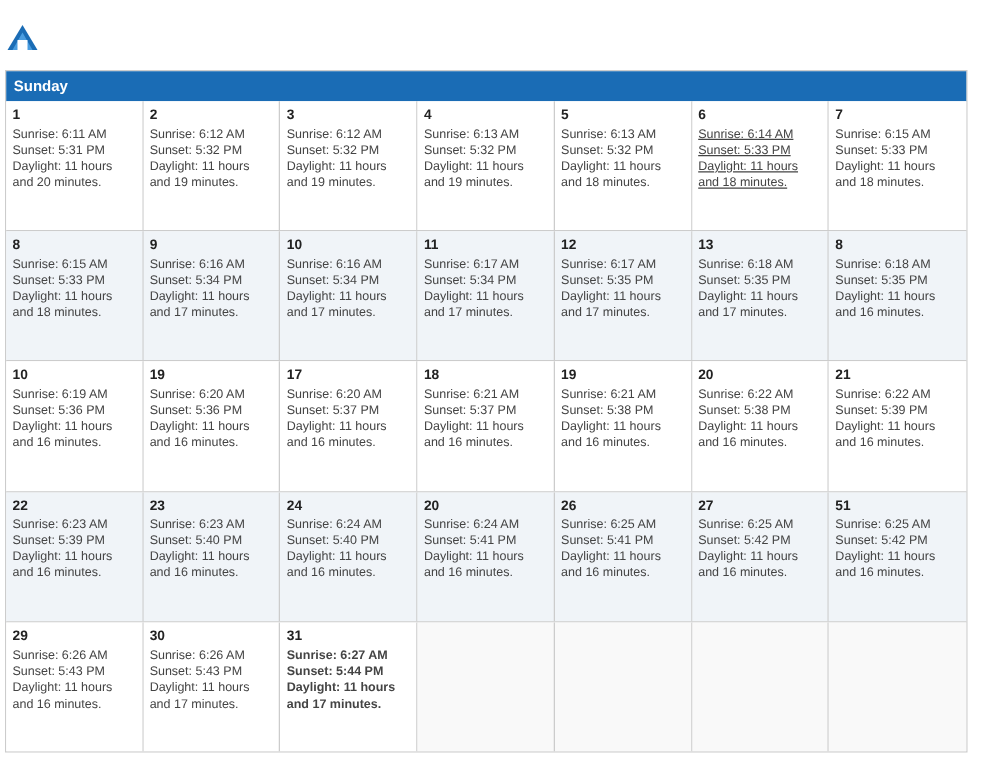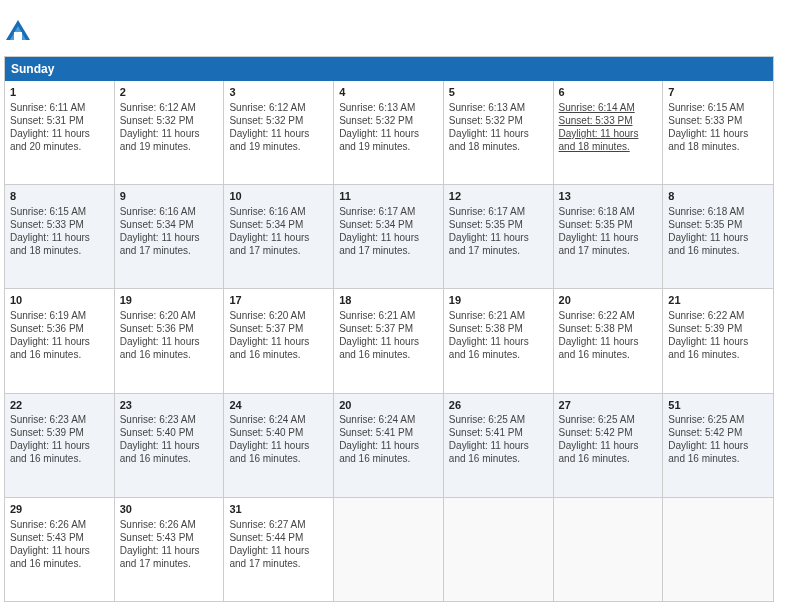--- a/index.html
+++ b/index.html
@@ -351,21 +351,21 @@
           </div>
           <div class="cal-cell">
             <div class="day-num">30</div>
             <div class="day-info" style="white-space: pre-line;">Sunrise: 6:26 AM
 Sunset: 5:43 PM
 Daylight: 11 hours
 and 17 minutes.</div>
           </div>
           <div class="cal-cell">
             <div class="day-num">31</div>
-            <div class="day-info" style="white-space: pre-line;">Sunrise: 6:27 AM
+            <div class="day-info" style="white-space: pre-line; font-weight: bold;">Sunrise: 6:27 AM
 Sunset: 5:44 PM
 Daylight: 11 hours
 and 17 minutes.</div>
           </div>
           <div class="cal-cell empty"></div>
           <div class="cal-cell empty"></div>
           <div class="cal-cell empty"></div>
           <div class="cal-cell empty"></div>
         </div>
       </div>

